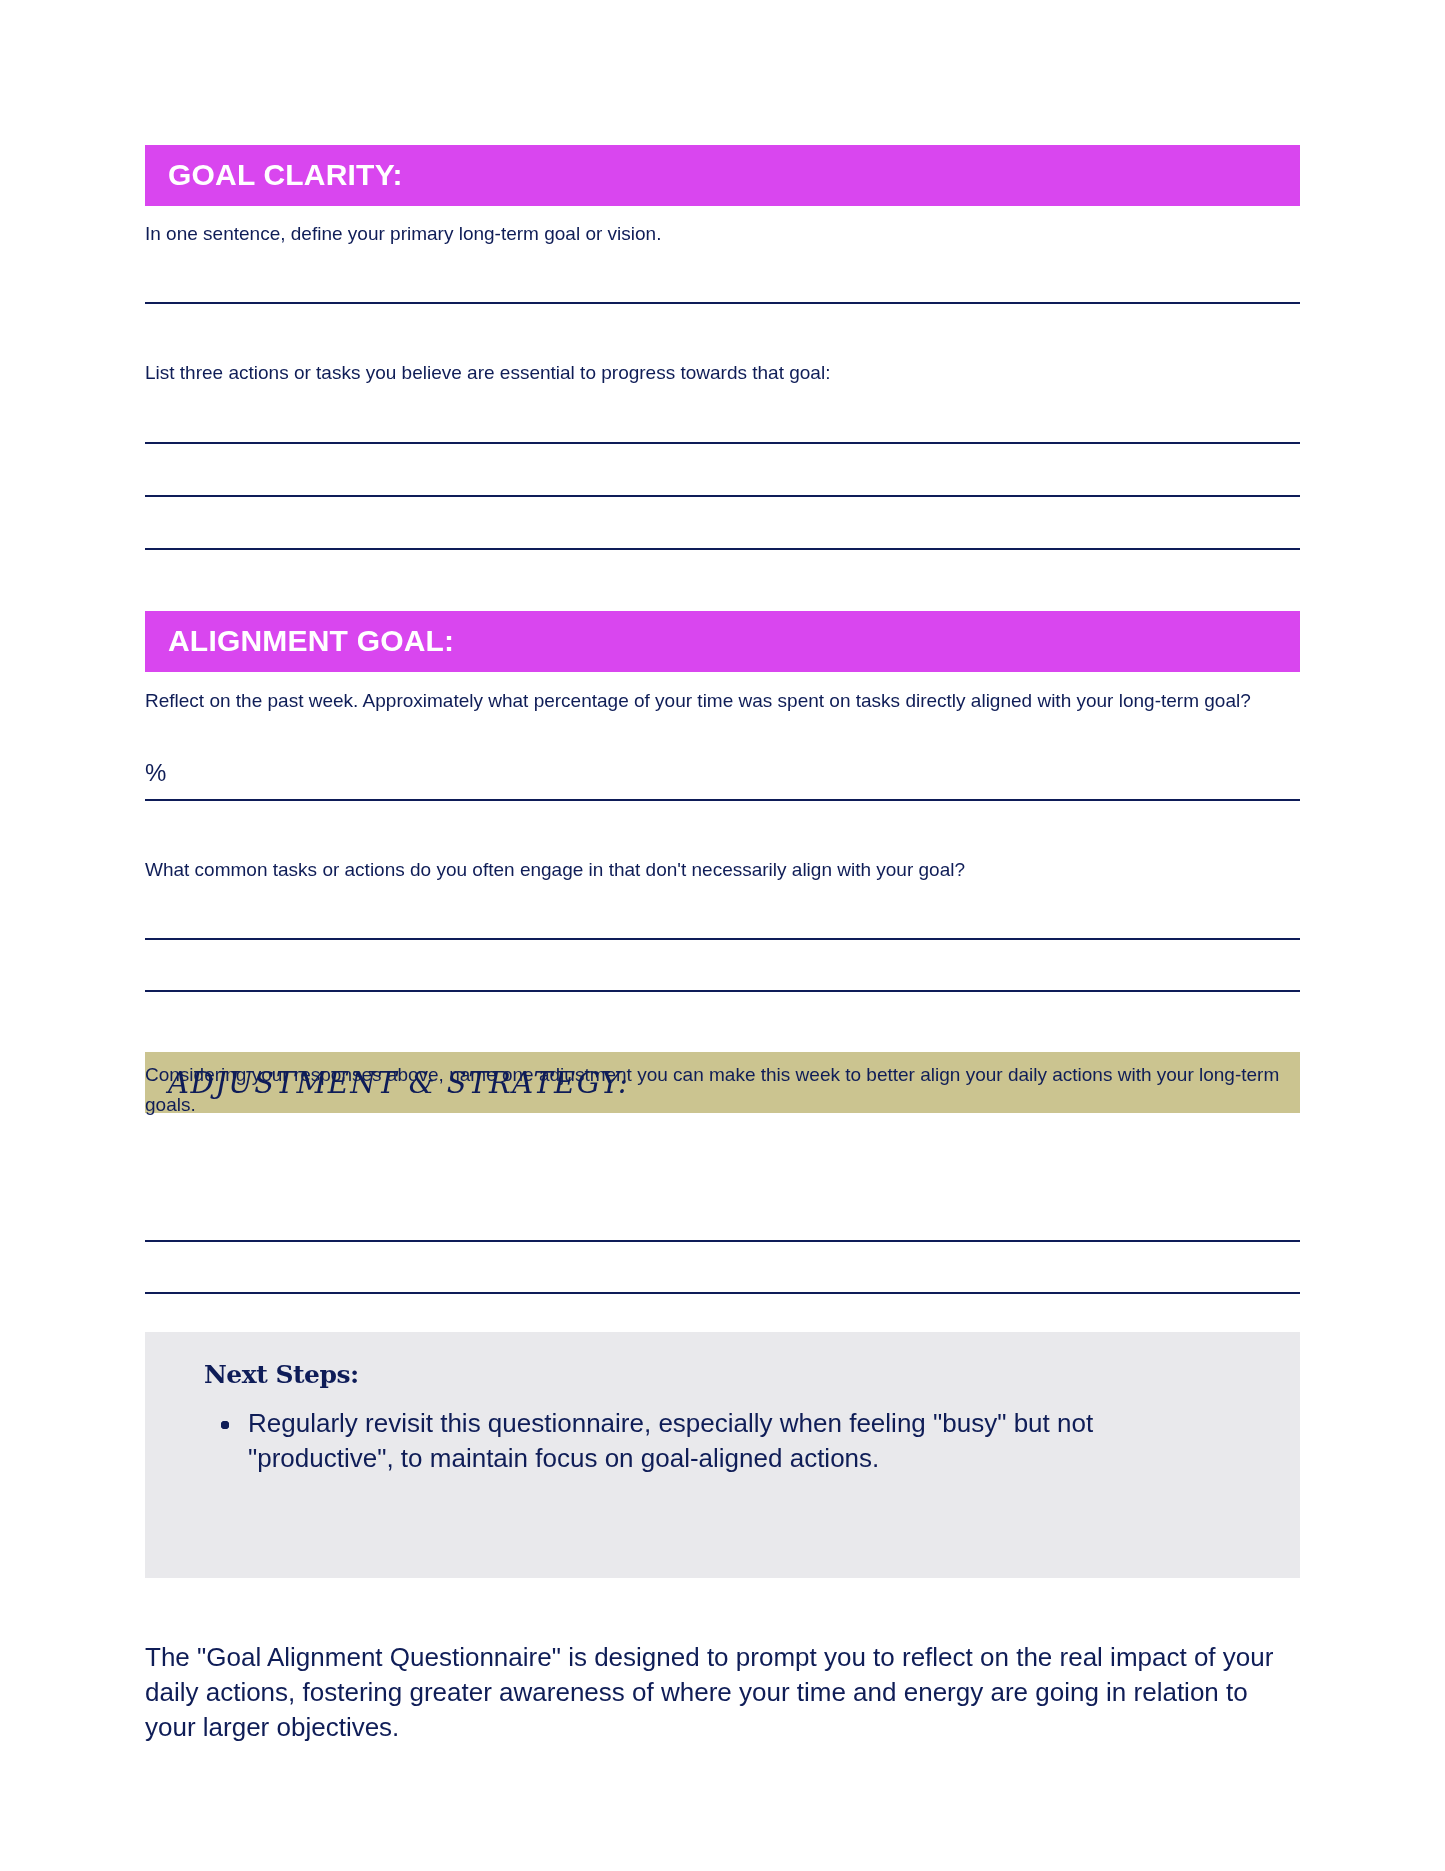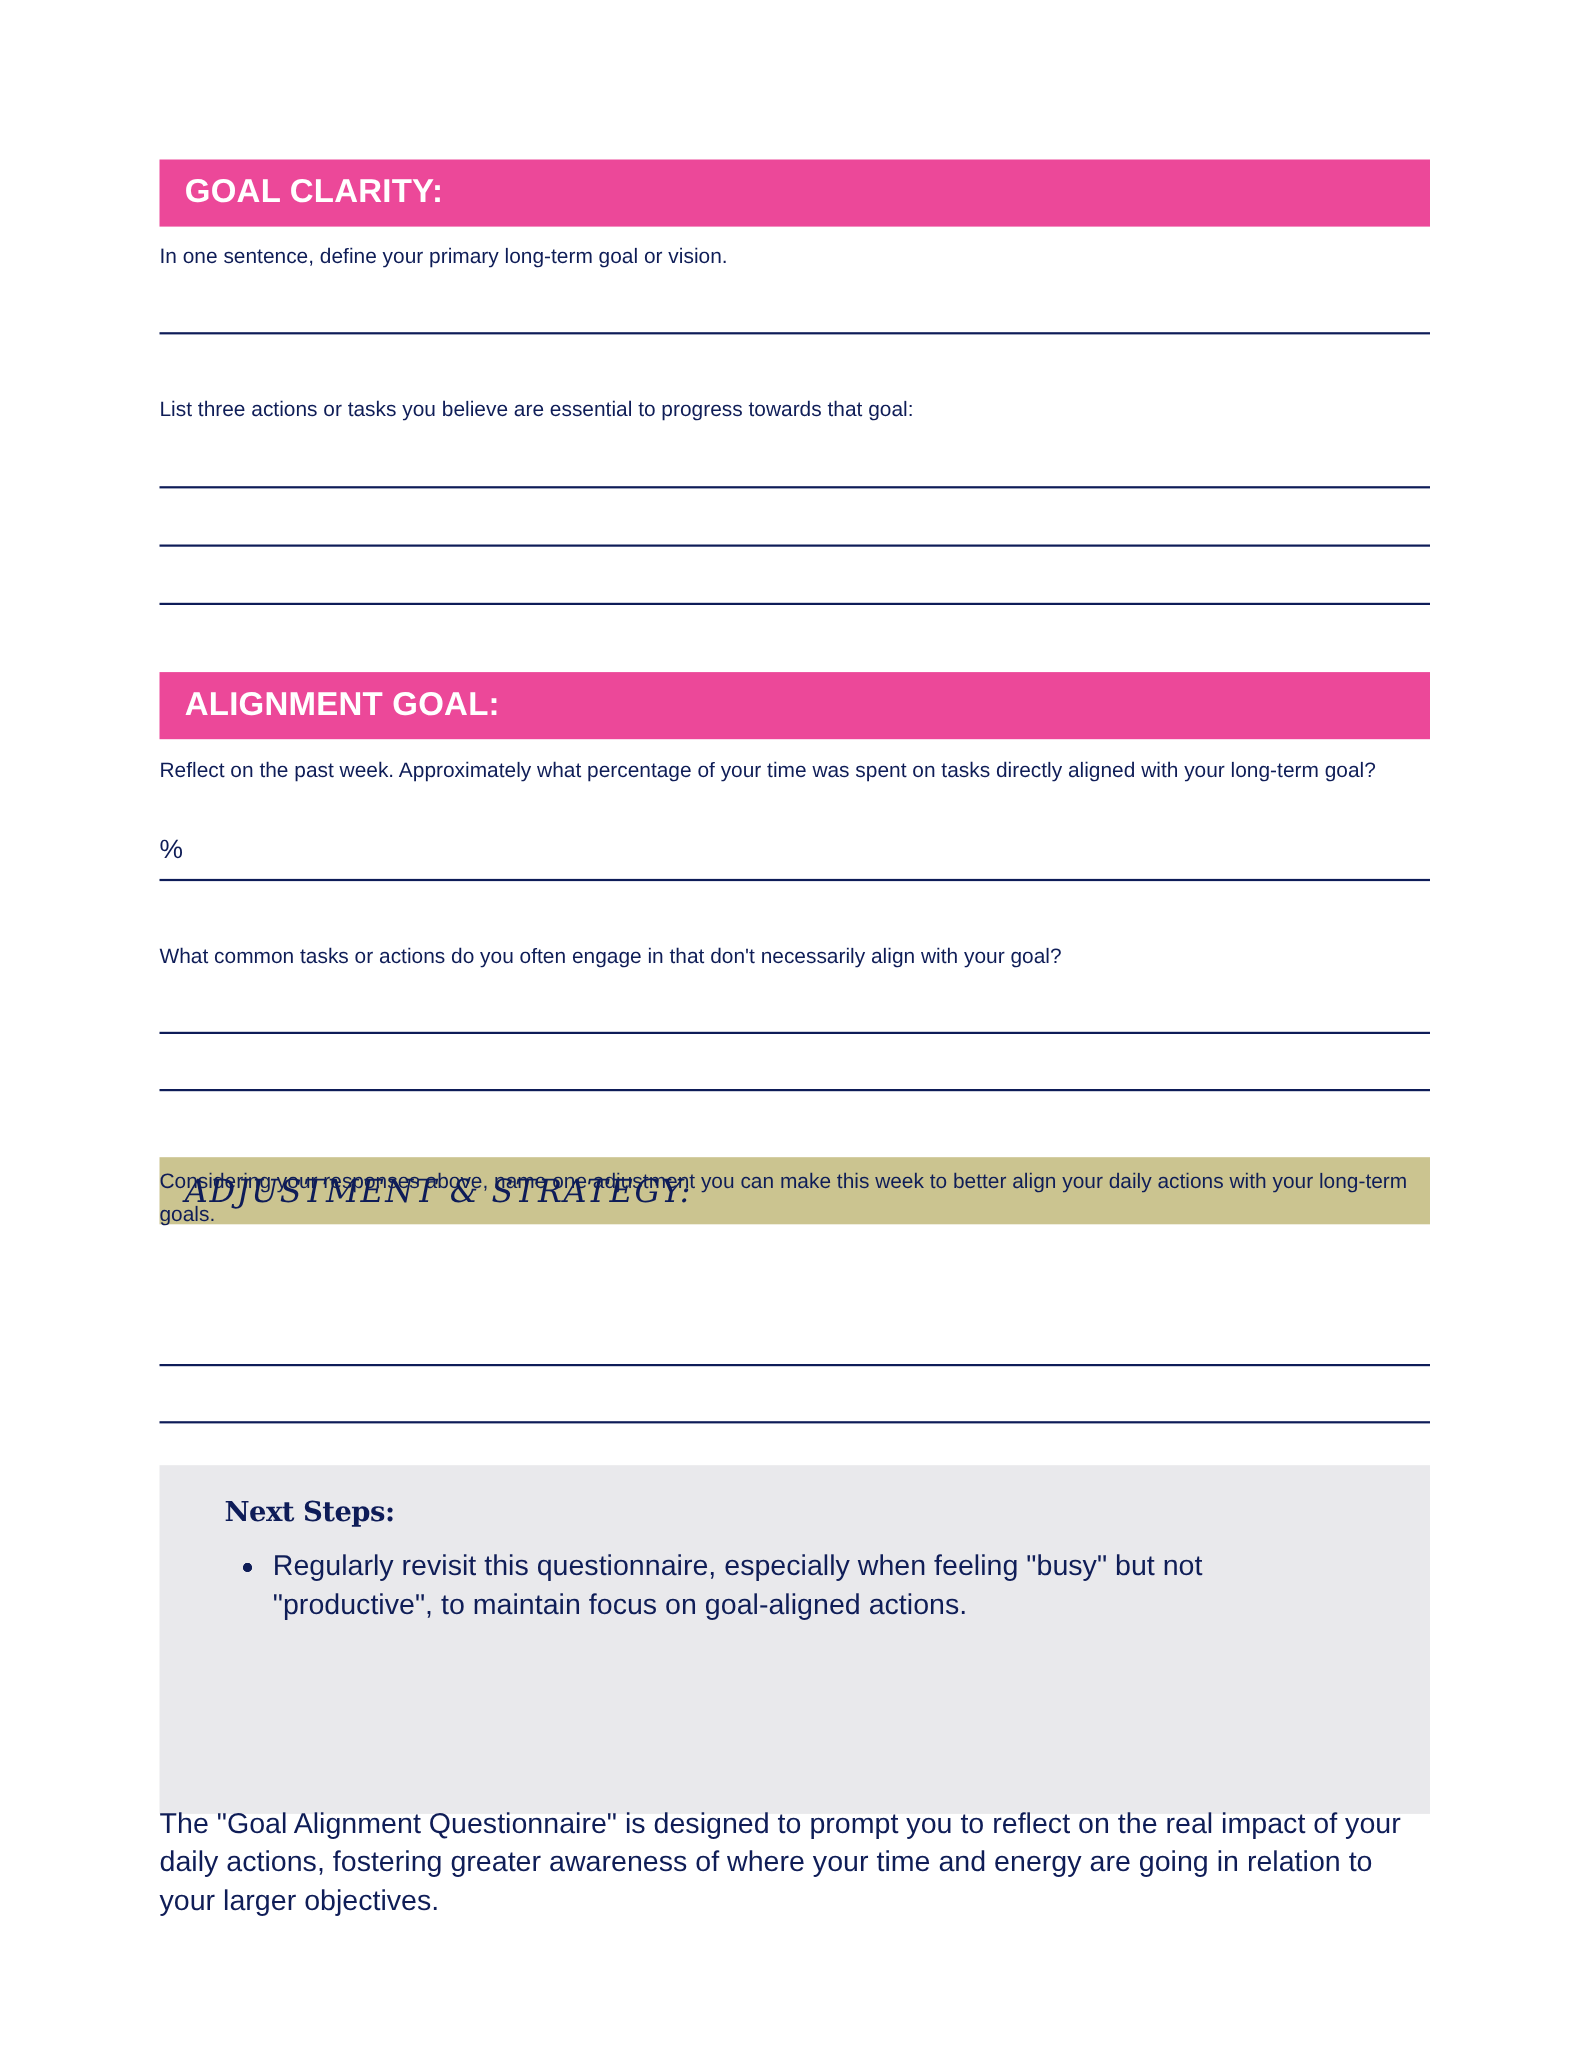--- a/index.html
+++ b/index.html
@@ -1,24 +1,24 @@
 <!DOCTYPE html>
 <html><head>
 <meta charset="utf-8">
 <style>
   html, body { margin: 0; padding: 0; background: #ffffff; }
   body { width: 1445px; height: 1871px; position: relative; font-family: "Liberation Sans", sans-serif; color: #0f1d57; overflow: hidden; }
   .hdr { position: absolute; left: 145px; width: 1155px; height: 61px; }
-  .hdr-navy { background: #ec4899; }
+  .hdr-navy { background: #d946ef; }
   .hdr-gold { background: #cbc490; }
   .hdr-text-bold { position: absolute; left: 23px; top: 13px; font-family: "Liberation Sans", sans-serif; font-weight: bold; font-size: 30px; color: #ffffff; letter-spacing: 0.2px; }
   .hdr-text-serif { position: absolute; left: 23px; top: 14px; font-family: "DejaVu Serif", serif; font-size: 29px; color: #0e1c58; letter-spacing: 1.5px; font-style: italic; }
   .q { position: absolute; left: 145px; width: 1160px; font-size: 19px; line-height: 30px; color: #0f1d57; font-family: "Liberation Sans", sans-serif; }
   .line { position: absolute; left: 145px; width: 1155px; height: 2px; background: #0e1c58; }
-  .box { position: absolute; left: 145px; top: 1332px; width: 1155px; height: 317px; background: #e9e9ec; }
+  .box { position: absolute; left: 145px; top: 1332px; width: 1155px; height: 246px; background: #e9e9ec; }
   .box-title { position: absolute; left: 59px; top: 28px; font-family: "DejaVu Serif", serif; font-weight: bold; font-size: 25px; color: #0e1c58; letter-spacing: -0.5px; }
   .box ul { position: absolute; left: 59px; top: 74px; margin: 0; padding: 0 0 0 44px; width: 980px; list-style: none; }
   .box li { position: relative; font-size: 26px; line-height: 35px; color: #0f1d57; }
   .box li .dot { position: absolute; left: -27px; top: 15px; width: 8px; height: 8px; border-radius: 50%; background: #0f1d57; }
   .footer { position: absolute; left: 145px; top: 1640px; width: 1160px; font-size: 26px; line-height: 35px; color: #0f1d57; }
 </style>
 </head>
 <body>
 
 <div class="hdr hdr-navy" style="top:145px;">

